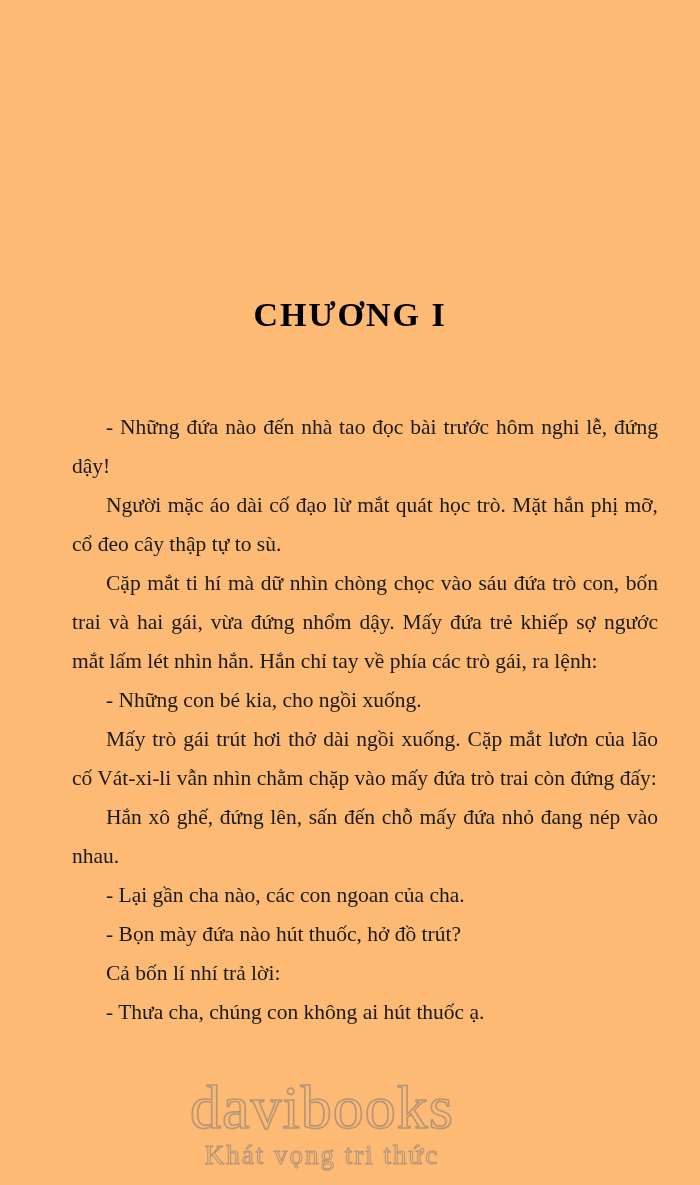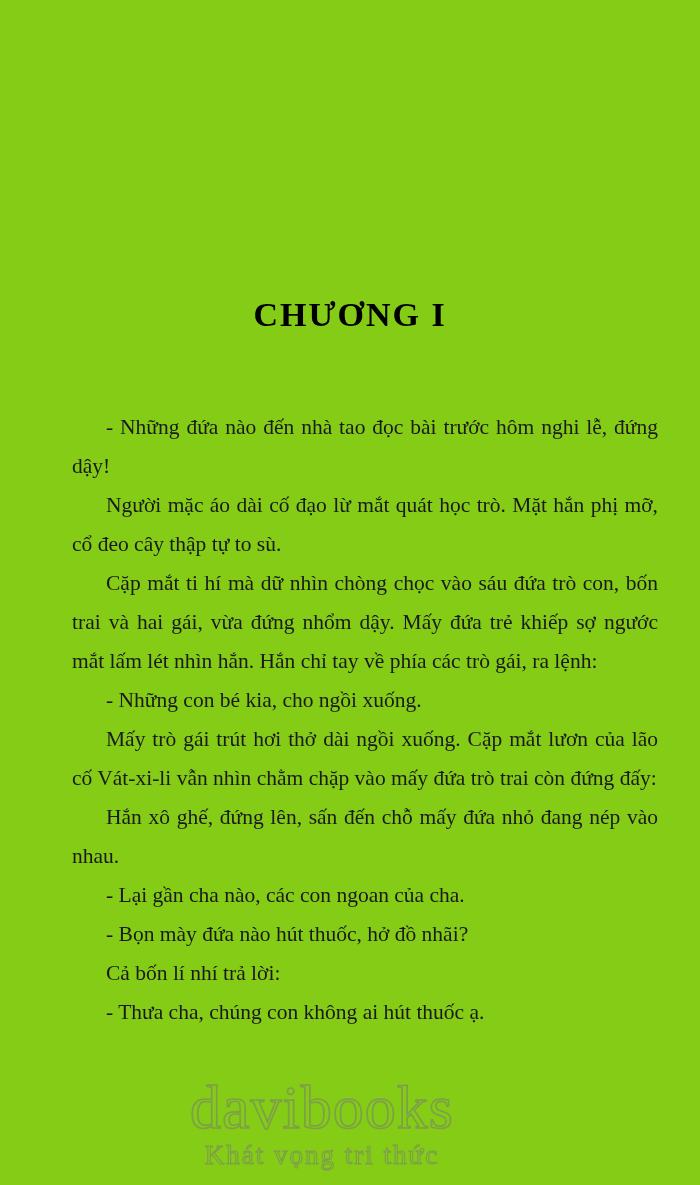--- a/index.html
+++ b/index.html
@@ -11,21 +11,21 @@
     width: 700px;
     height: 1185px;
     position: relative;
     overflow: hidden;
     font-family: "Liberation Serif", serif;
     color: #111111;
   }
   .page {
     position: absolute;
     inset: 0;
-    background: #84cc16;
+    background: #fdba74;
   }
   .chapter-title {
     position: absolute;
     top: 296px;
     left: 0;
     width: 700px;
     text-align: center;
     font-family: "Liberation Serif", serif;
     font-size: 34px;
     font-weight: bold;
@@ -78,21 +78,21 @@
   <div class="chapter-title">CHƯƠNG I</div>
 
   <div class="body-text">
     <p>- Những đứa nào đến nhà tao đọc bài trước hôm nghi lễ, đứng dậy!</p>
     <p>Người mặc áo dài cố đạo lừ mắt quát học trò. Mặt hắn phị mỡ, cổ đeo cây thập tự to sù.</p>
     <p>Cặp mắt ti hí mà dữ nhìn chòng chọc vào sáu đứa trò con, bốn trai và hai gái, vừa đứng nhổm dậy. Mấy đứa trẻ khiếp sợ ngước mắt lấm lét nhìn hắn. Hắn chỉ tay về phía các trò gái, ra lệnh:</p>
     <p>- Những con bé kia, cho ngồi xuống.</p>
     <p>Mấy trò gái trút hơi thở dài ngồi xuống. Cặp mắt lươn của lão cố Vát-xi-li vẫn nhìn chằm chặp vào mấy đứa trò trai còn đứng đấy:</p>
     <p>Hắn xô ghế, đứng lên, sấn đến chỗ mấy đứa nhỏ đang nép vào nhau.</p>
     <p>- Lại gần cha nào, các con ngoan của cha.</p>
-    <p>- Bọn mày đứa nào hút thuốc, hở đồ nhãi?</p>
+    <p>- Bọn mày đứa nào hút thuốc, hở đồ trút?</p>
     <p>Cả bốn lí nhí trả lời:</p>
     <p>- Thưa cha, chúng con không ai hút thuốc ạ.</p>
   </div>
 
   <div class="watermark watermark-main">davibooks</div>
   <div class="watermark watermark-sub">Khát vọng tri thức</div>
 
 </div>
 
 </body></html>

